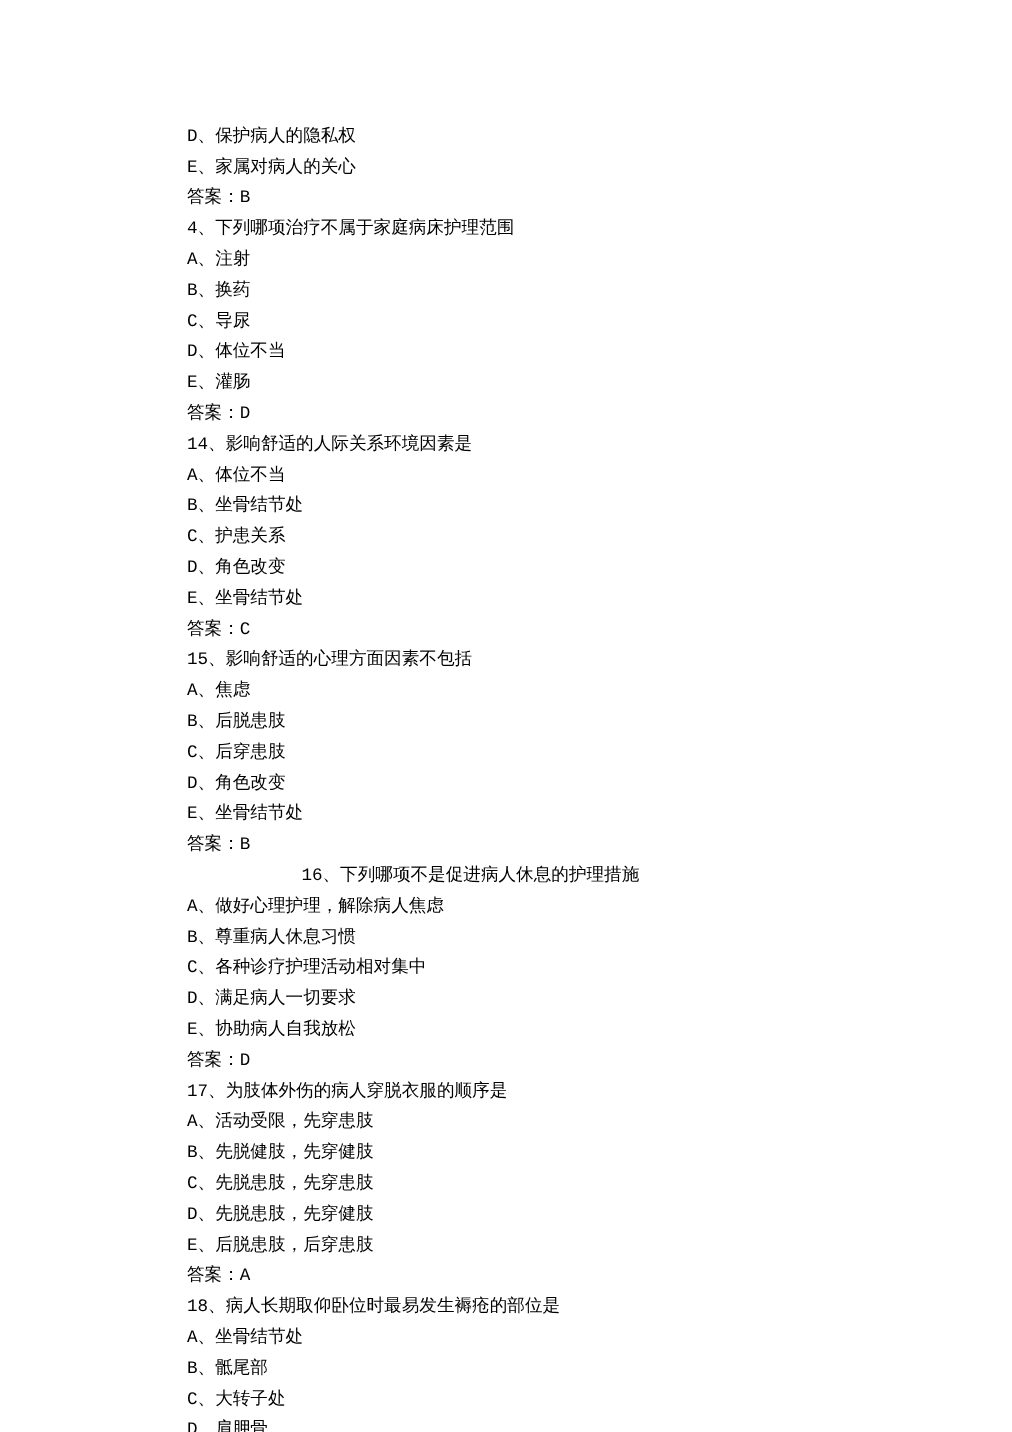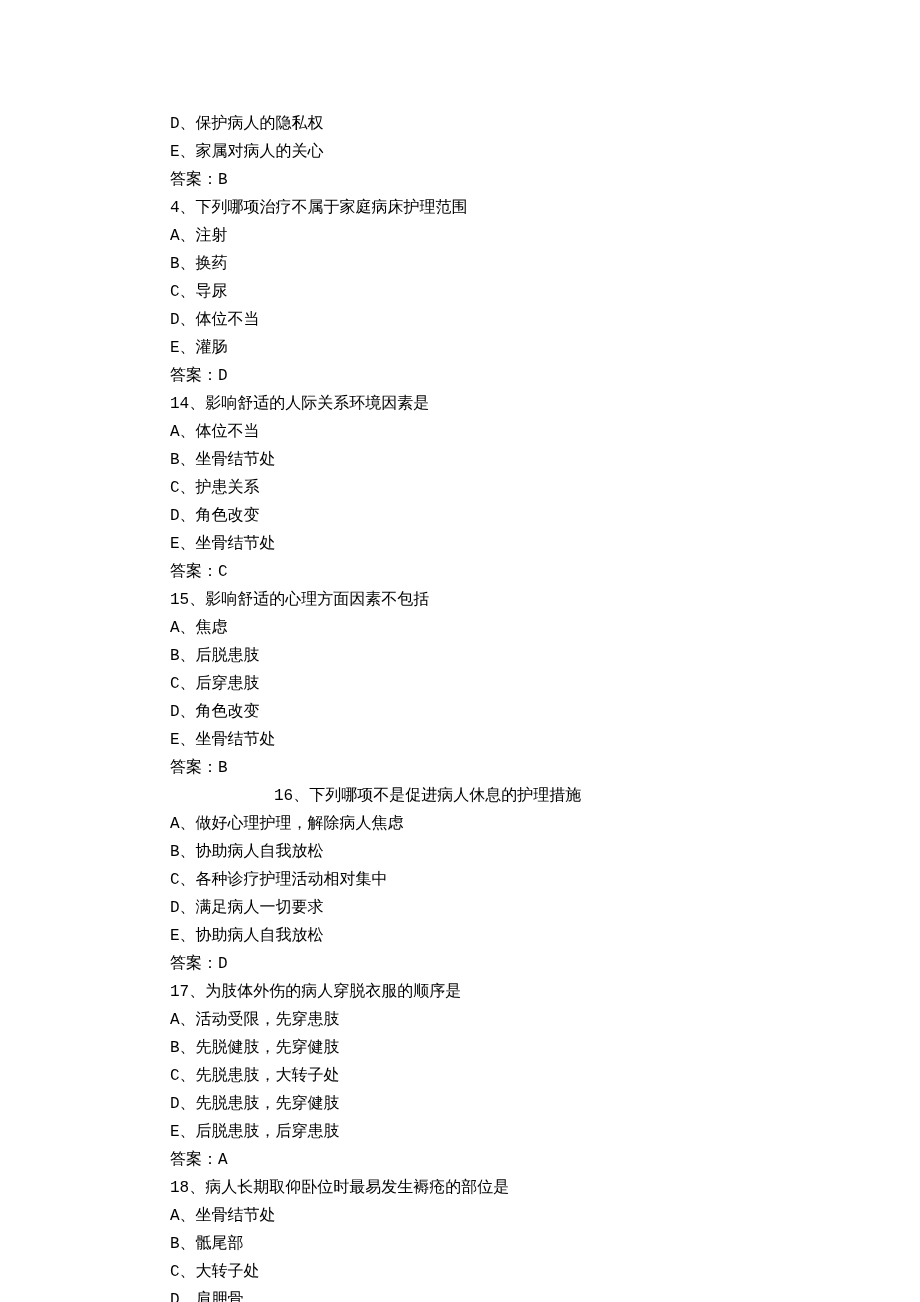--- a/index.html
+++ b/index.html
@@ -50,30 +50,30 @@
 <span class="line">15、影响舒适的心理方面因素不包括</span>
 <span class="line">A、焦虑</span>
 <span class="line">B、后脱患肢</span>
 <span class="line">C、后穿患肢</span>
 <span class="line">D、角色改变</span>
 <span class="line">E、坐骨结节处</span>
 <span class="line">答案：B</span>
 
 <span class="line indented">16、下列哪项不是促进病人休息的护理措施</span>
 <span class="line">A、做好心理护理，解除病人焦虑</span>
-<span class="line">B、协助病人自我放松</span>
+<span class="line">B、尊重病人休息习惯</span>
 <span class="line">C、各种诊疗护理活动相对集中</span>
 <span class="line">D、满足病人一切要求</span>
 <span class="line">E、协助病人自我放松</span>
 <span class="line">答案：D</span>
 
 <span class="line">17、为肢体外伤的病人穿脱衣服的顺序是</span>
 <span class="line">A、活动受限，先穿患肢</span>
 <span class="line">B、先脱健肢，先穿健肢</span>
-<span class="line">C、先脱患肢，大转子处</span>
+<span class="line">C、先脱患肢，先穿患肢</span>
 <span class="line">D、先脱患肢，先穿健肢</span>
 <span class="line">E、后脱患肢，后穿患肢</span>
 <span class="line">答案：A</span>
 
 <span class="line">18、病人长期取仰卧位时最易发生褥疮的部位是</span>
 <span class="line">A、坐骨结节处</span>
 <span class="line">B、骶尾部</span>
 <span class="line">C、大转子处</span>
 <span class="line">D、肩胛骨</span>
 

